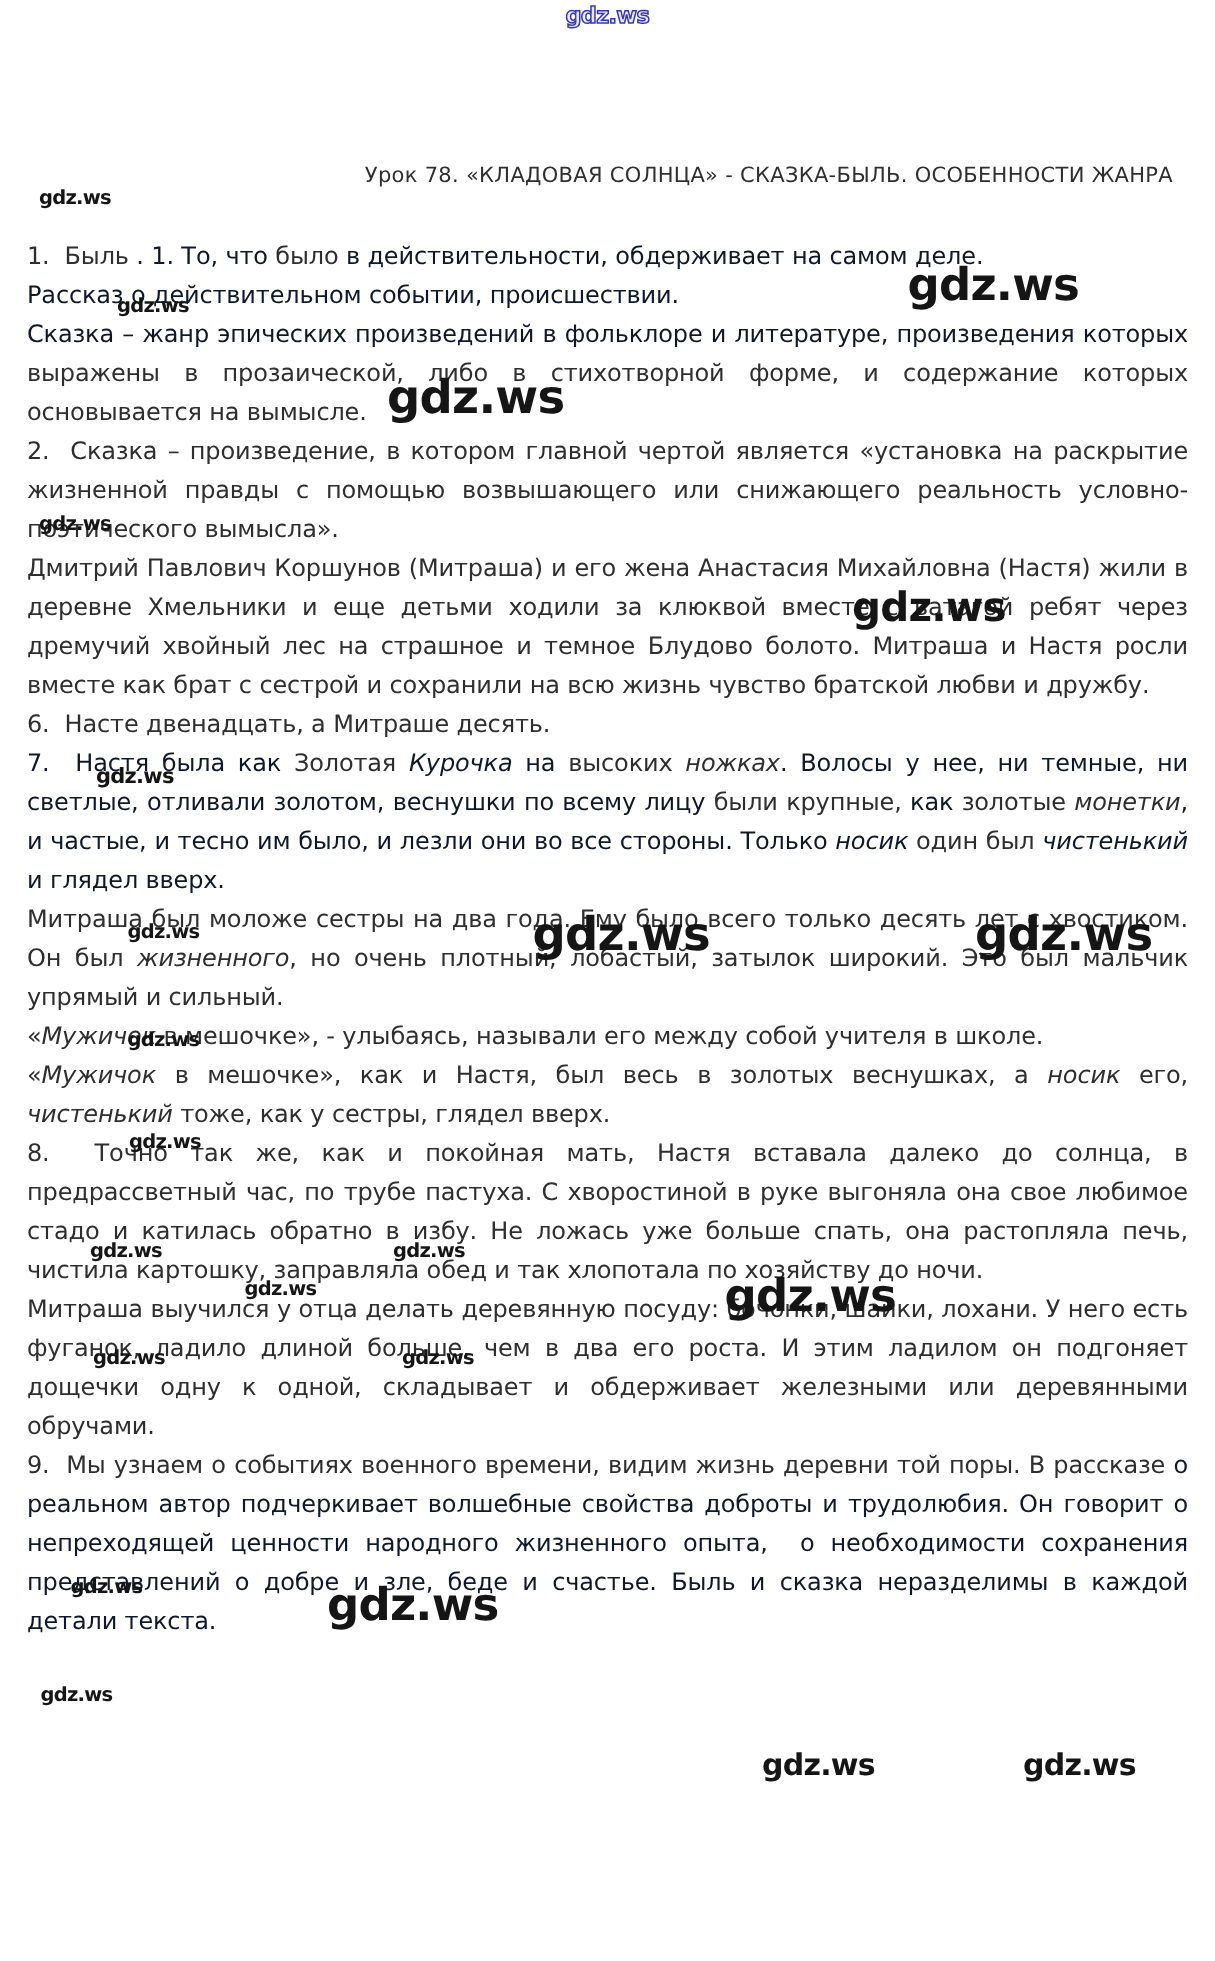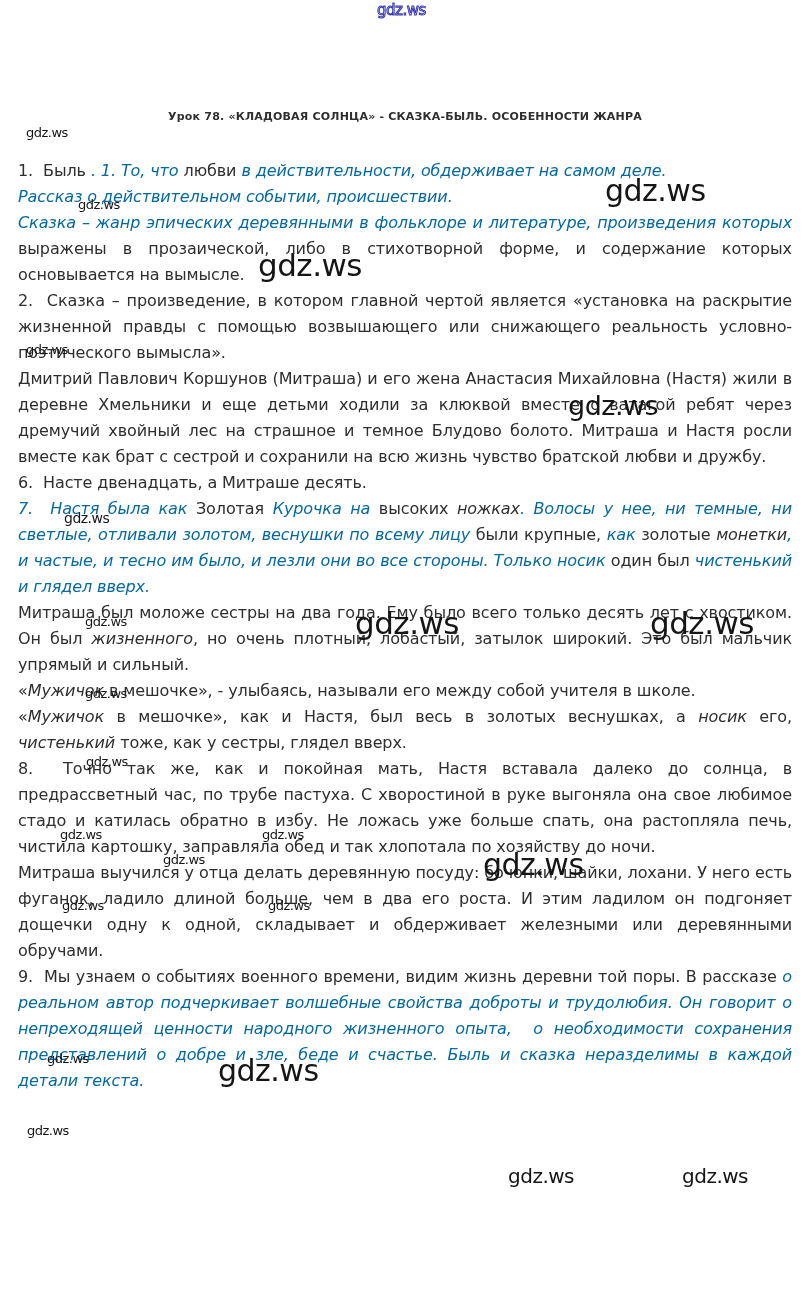--- a/index.html
+++ b/index.html
@@ -12,68 +12,68 @@
     font-family: "DejaVu Sans", "Liberation Sans", sans-serif;
   }
   .content {
     position: absolute;
     left: 18px;
     top: 0;
     width: 774px;
   }
   .title {
     margin: 106px 10px 30px 10px;
-    font-size: 11px;
-    font-weight: 700;
+    font-size: 14px;
+    font-weight: 400;
     line-height: 22px;
-    text-align: center;
+    text-align: right;
     color: #2f2f2f;
     letter-spacing: 0.2px;
   }
   .para {
     margin: 0;
     font-size: 16px;
     line-height: 26px;
     color: #2e2e2e;
     text-align: justify;
     letter-spacing: -0.1px;
   }
   .para .italic { font-style: italic; margin-top: 40px; }
-  .para .faded  { color: #0369a1; font-style: italic; }
+  .para .faded  { color: #0f172a; }
   .wm-layer {
     position: absolute;
     left: 0; top: 0;
     width: 810px; height: 1307px;
     pointer-events: none;
     z-index: 5;
   }
   .wm {
     position: absolute;
-    font-weight: 400;
+    font-weight: 700;
     line-height: 1;
     letter-spacing: -0.5px;
     white-space: nowrap;
     text-align: center;
   }
   .wm-solid { color: #151515; }
   .wm-outline {
     color: #eceafb;
     -webkit-text-stroke: 1px #3636b4;
   }
 </style>
 </head>
 <body>
 
 <div class="screen">
   <div class="content">
     <h1 class="title">Урок 78. «КЛАДОВАЯ СОЛНЦА» - СКАЗКА-БЫЛЬ. ОСОБЕННОСТИ ЖАНРА</h1>
     <div>
-        <p class="para"><span>1.&nbsp; Быль</span><span class="faded"> . 1. То, что </span><span>любви</span><span class="faded"> в действительности, обдерживает на самом деле.</span></p>
+        <p class="para"><span>1.&nbsp; Быль</span><span class="faded"> . 1. То, что </span><span>было</span><span class="faded"> в действительности, обдерживает на самом деле.</span></p>
         <p class="para"><span class="faded">Рассказ о действительном событии, происшествии.</span></p>
-        <p class="para"><span class="faded">Сказка – жанр эпических деревянными в фольклоре и литературе, произведения которых </span><span>выражены в прозаической, либо в стихотворной форме, и содержание которых основывается на вымысле.</span></p>
+        <p class="para"><span class="faded">Сказка – жанр эпических произведений в фольклоре и литературе, произведения которых </span><span>выражены в прозаической, либо в стихотворной форме, и содержание которых основывается на вымысле.</span></p>
         <p class="para"><span>2.&nbsp; Сказка – произведение, в котором главной чертой является «установка на раскрытие жизненной правды с помощью возвышающего или снижающего реальность условно-поэтического вымысла».</span></p>
         <p class="para"><span>Дмитрий Павлович Коршунов (Митраша) и его жена Анастасия Михайловна (Настя) жили в деревне Хмельники и еще детьми ходили за клюквой вместе с ватагой ребят через дремучий хвойный лес на страшное и темное Блудово болото. Митраша и Настя росли вместе как брат с сестрой и сохранили на всю жизнь чувство братской любви и дружбу.</span></p>
         <p class="para"><span>6.&nbsp; Насте двенадцать, а Митраше десять.</span></p>
         <p class="para"><span class="faded">7.&nbsp; Настя была как </span><span>Золотая </span><span class="italic faded">Курочка</span><span class="faded"> на </span><span>высоких </span><span class="italic">ножках</span><span class="faded">. Волосы у нее, ни темные, ни </span><span class="faded">светлые</span><span class="faded">, отливали золотом, веснушки по всему лицу </span><span>были крупные,</span><span class="faded"> как </span><span>золотые </span><span class="italic">монетки</span><span class="faded">, и частые, и тесно им было, и лезли они во все стороны. Только </span><span class="italic faded">носик</span><span> один был </span><span class="italic faded">чистенький</span><span class="faded"> и глядел вверх.</span></p>
         <p class="para"><span>Митраша был моложе сестры на два года. Ему было всего только десять лет с хвостиком. Он был </span><span class="italic">жизненного</span><span>, но очень плотный, лобастый, затылок широкий. Это был мальчик упрямый и сильный.</span></p>
         <p class="para"><span>«</span><span class="italic">Мужичок</span><span> в мешочке», - улыбаясь, называли его между собой учителя в школе.</span></p>
         <p class="para"><span>«</span><span class="italic">Мужичок</span><span> в мешочке», как и Настя, был весь в золотых веснушках, а </span><span class="italic">носик</span><span> его, </span><span class="italic">чистенький</span><span> тоже, как у сестры, глядел вверх.</span></p>
         <p class="para"><span>8.&nbsp; Точно так же, как и покойная мать, Настя вставала далеко до солнца, в предрассветный час, по трубе пастуха. С хворостиной в руке выгоняла она свое любимое стадо и катилась обратно в избу. Не ложась уже больше спать, она растопляла печь, чистила картошку, заправляла обед и так хлопотала по хозяйству до ночи.</span></p>
         <p class="para"><span>Митраша выучился у отца делать деревянную посуду: бочонки, шайки, лохани. У него есть фуганок, ладило длиной больше, чем в два его роста. И этим ладилом он подгоняет дощечки одну к одной, складывает и обдерживает железными или деревянными обручами.</span></p>
         <p class="para"><span>9.&nbsp; Мы узнаем о событиях военного времени, видим жизнь деревни той поры. В рассказе </span><span class="faded">о реальном автор подчеркивает волшебные свойства доброты и трудолюбия. Он говорит о непреходящей ценности народного жизненного опыта,&nbsp; о необходимости сохранения представлений о добре и зле, беде и счастье. Быль и сказка неразделимы в каждой детали текста.</span></p>

